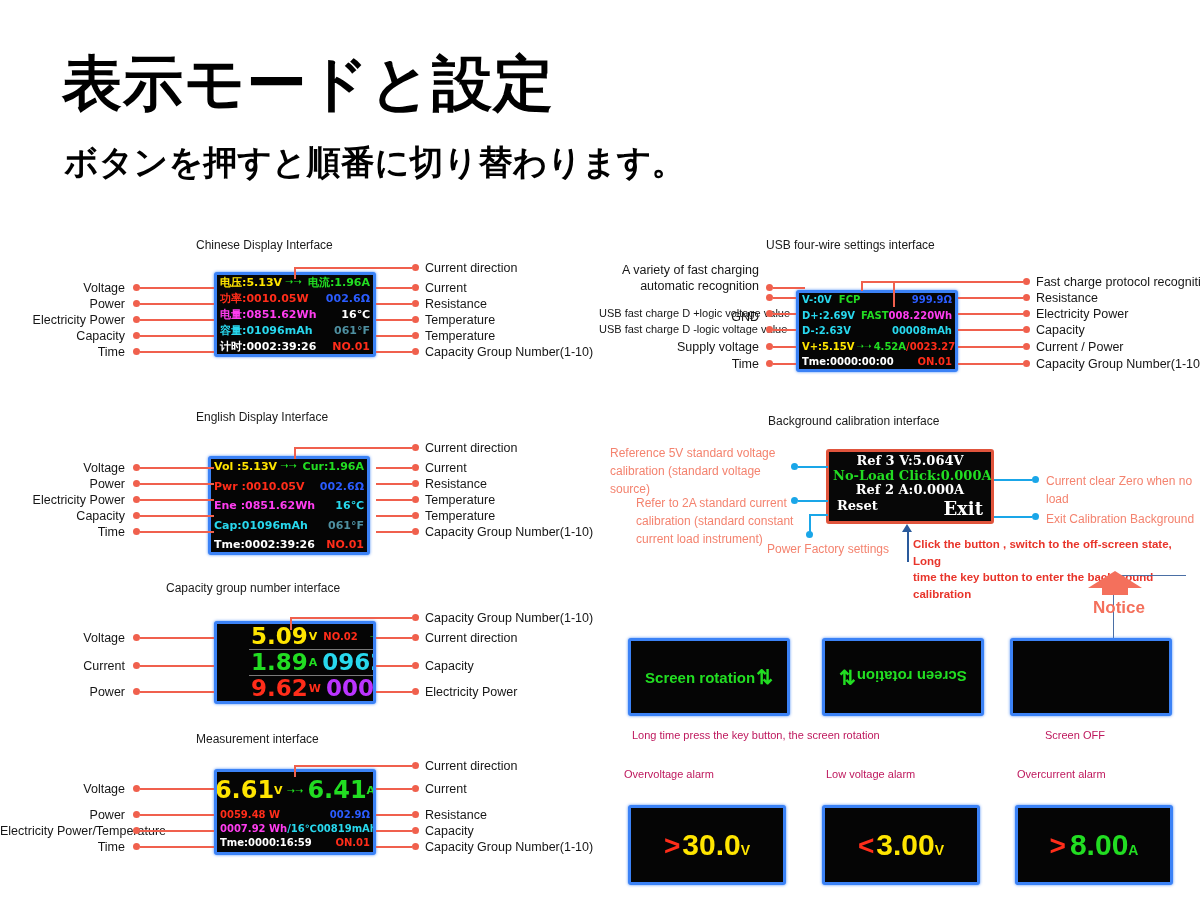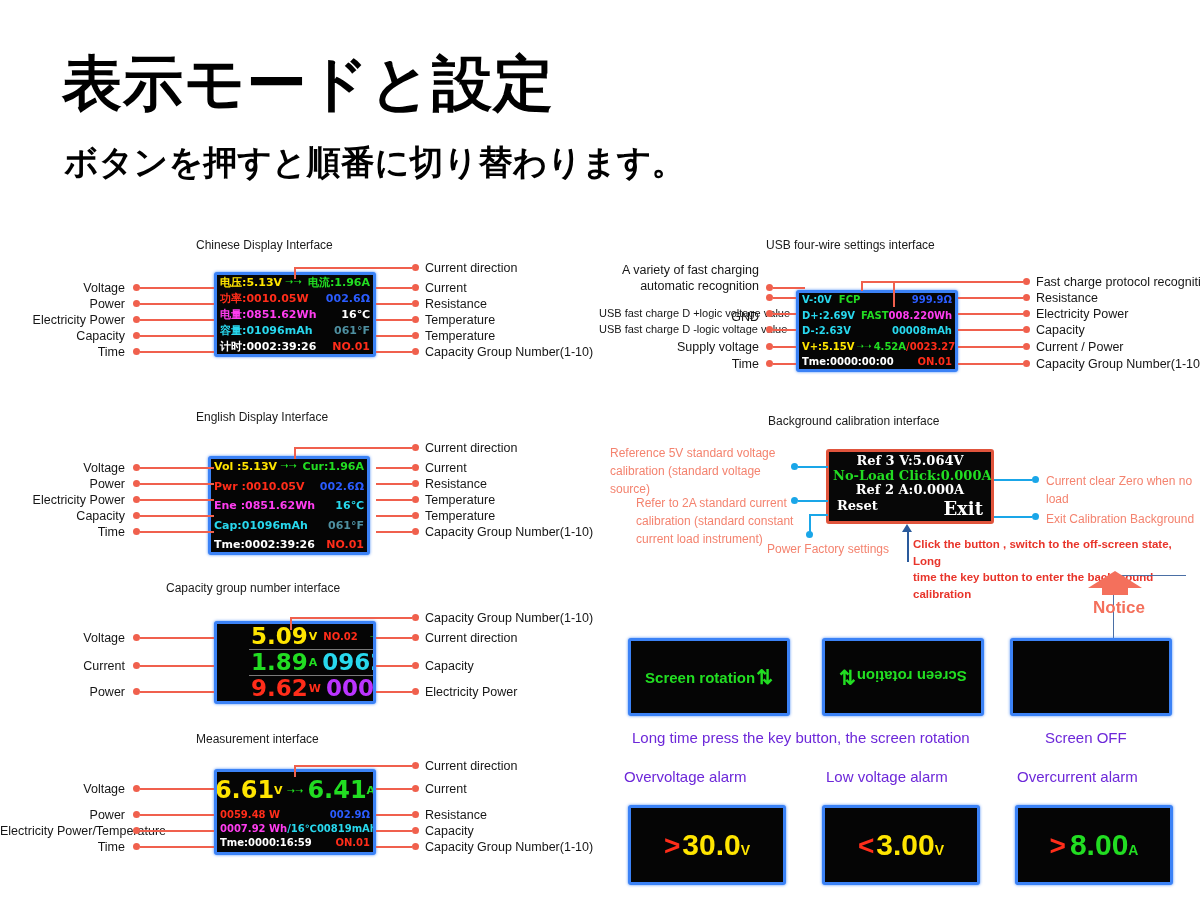--- a/index.html
+++ b/index.html
@@ -103,21 +103,21 @@
     text-align: center; white-space: nowrap; line-height: 1.08;
     font-family: "DejaVu Serif", serif; font-weight: 700;
   }
 
   
   .rot-text {
     color: #22dd22; font-size: 15px; font-weight: 700;
     font-family: "Liberation Sans", sans-serif; white-space: nowrap;
   }
   .flip { transform: rotate(180deg); }
-  .cap-under { font-size: 15px; color: #6d28d9; white-space: nowrap; }
+  .cap-under { font-size: 11px; color: #be185d; white-space: nowrap; }
 
   .alarm-val { font-family: "Liberation Sans", sans-serif; font-weight: 700; white-space: nowrap; }
 
   
   #notice-word {
     color: #f4705c; font-size: 17px; font-weight: 700;
     font-family: "Liberation Sans", sans-serif;
   }
   .thin-line { background: #4a6fa5; }
 </style>

